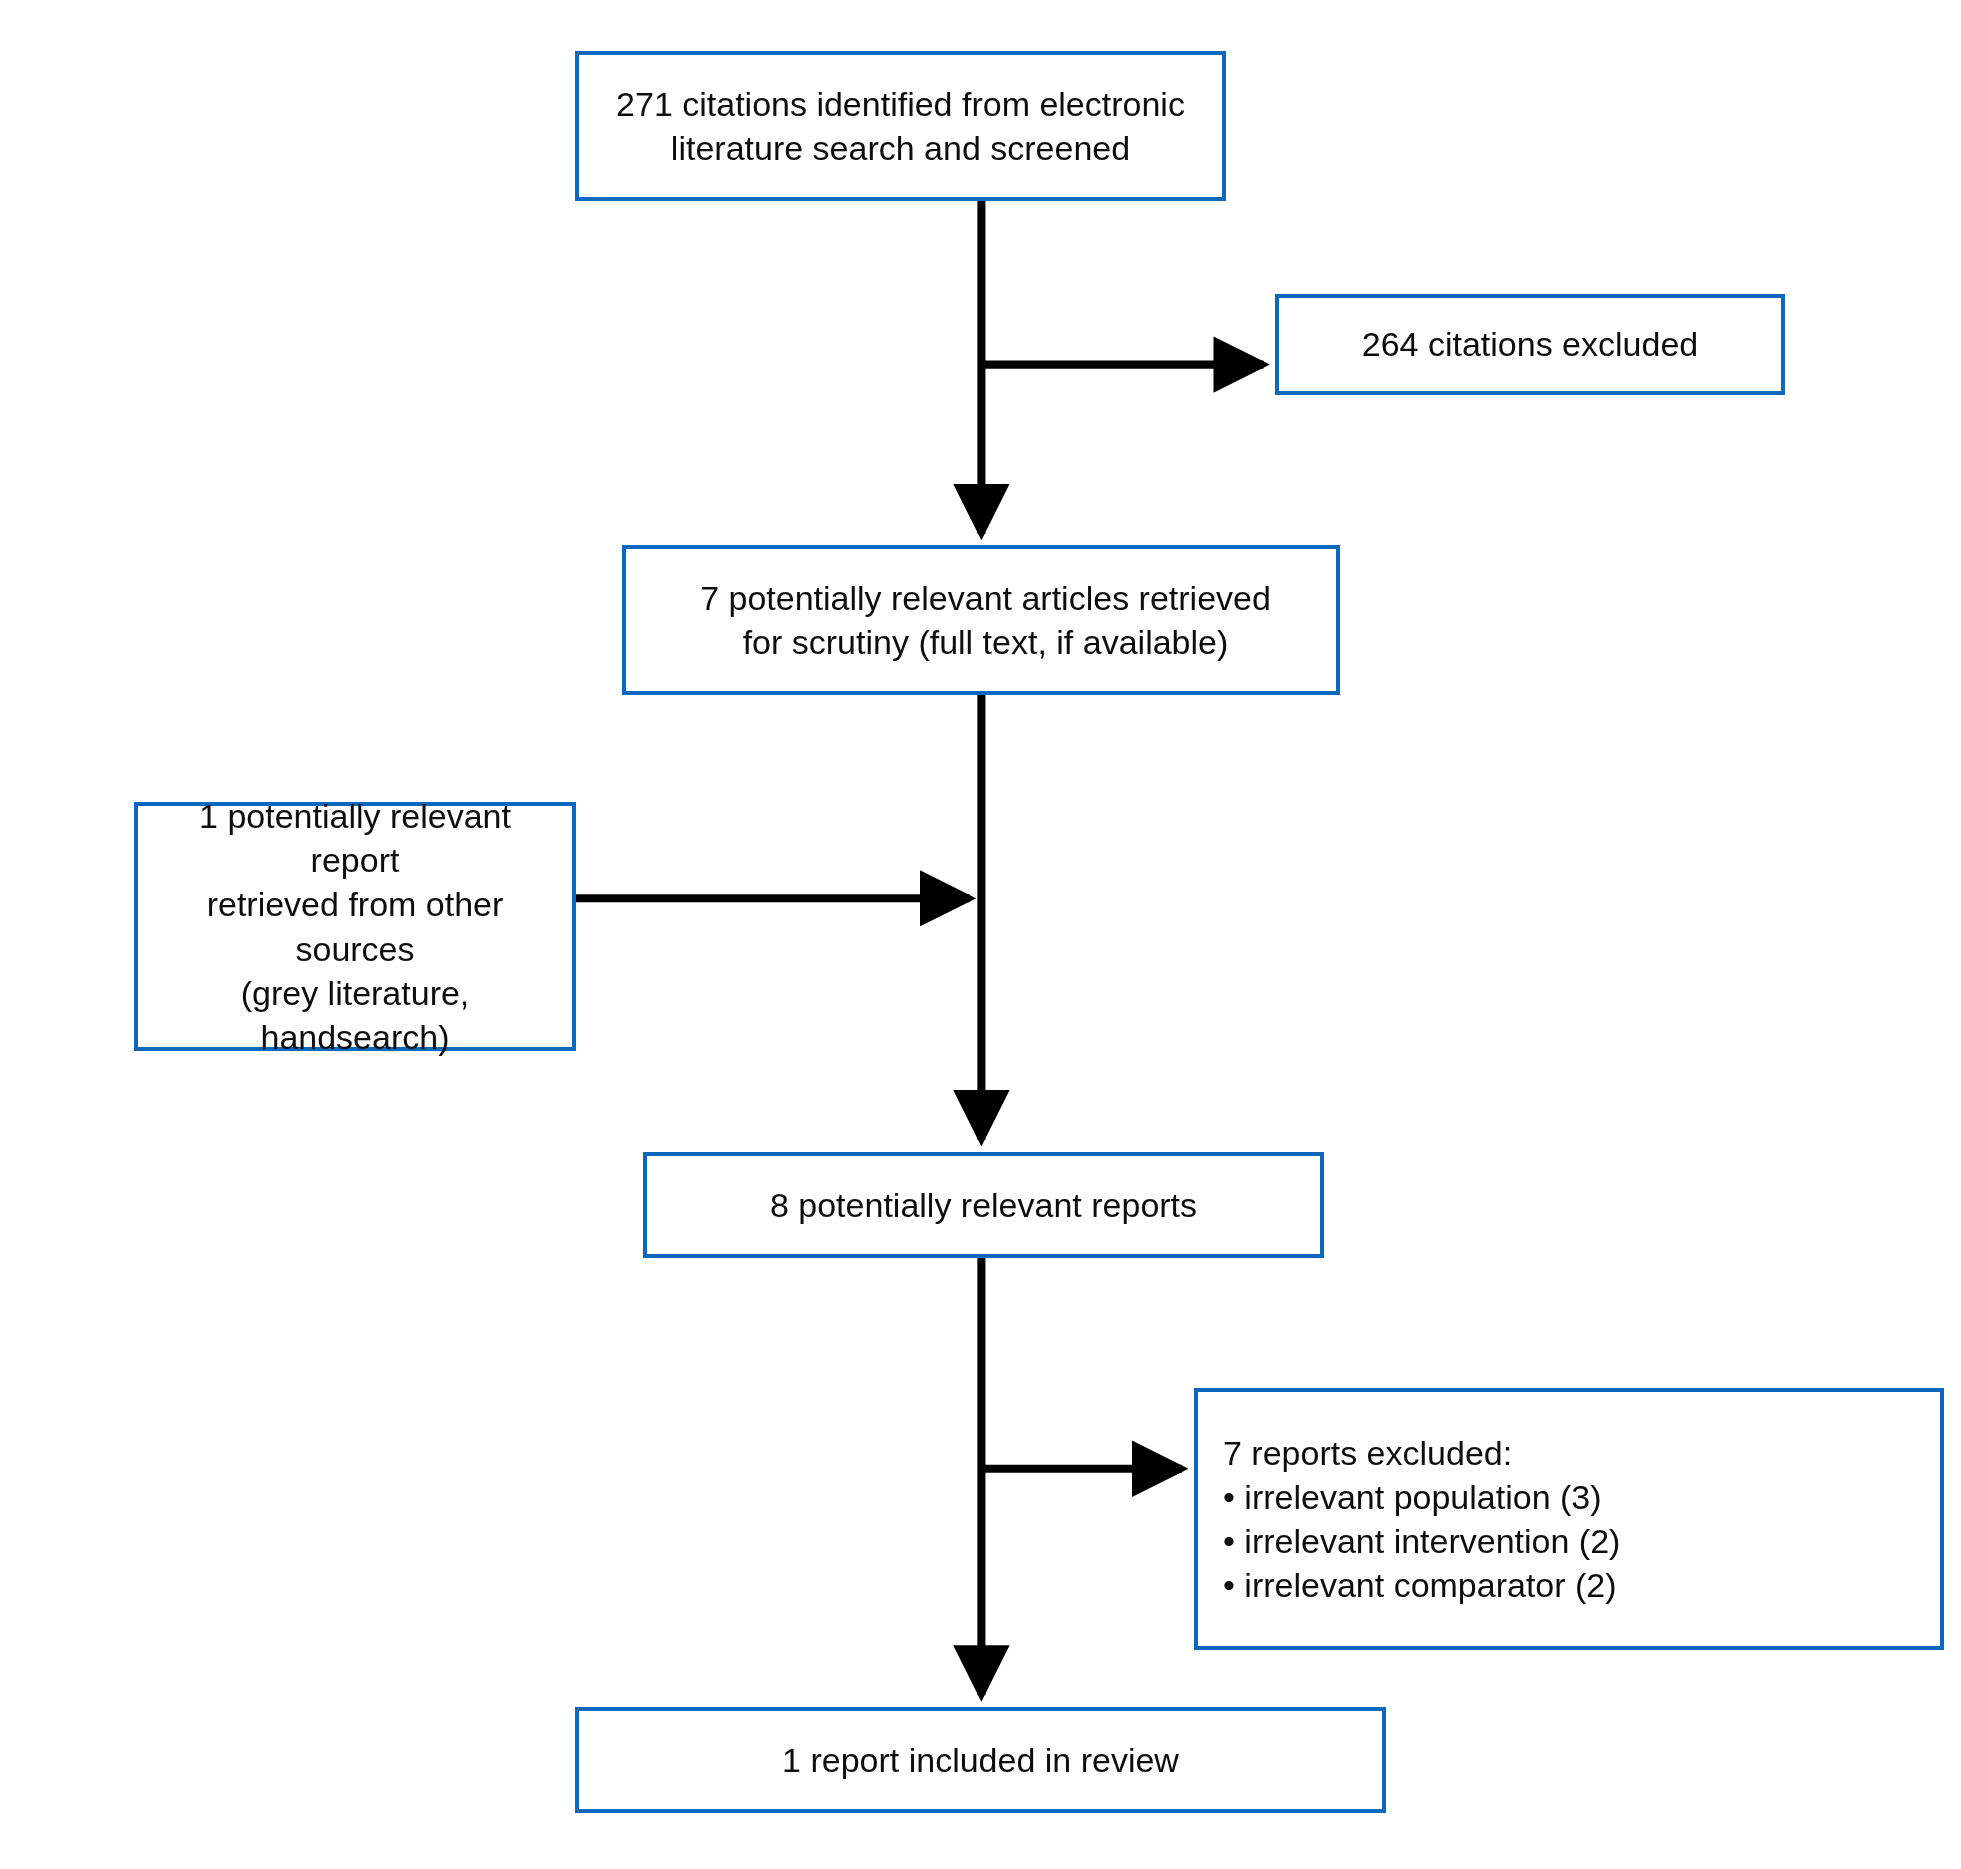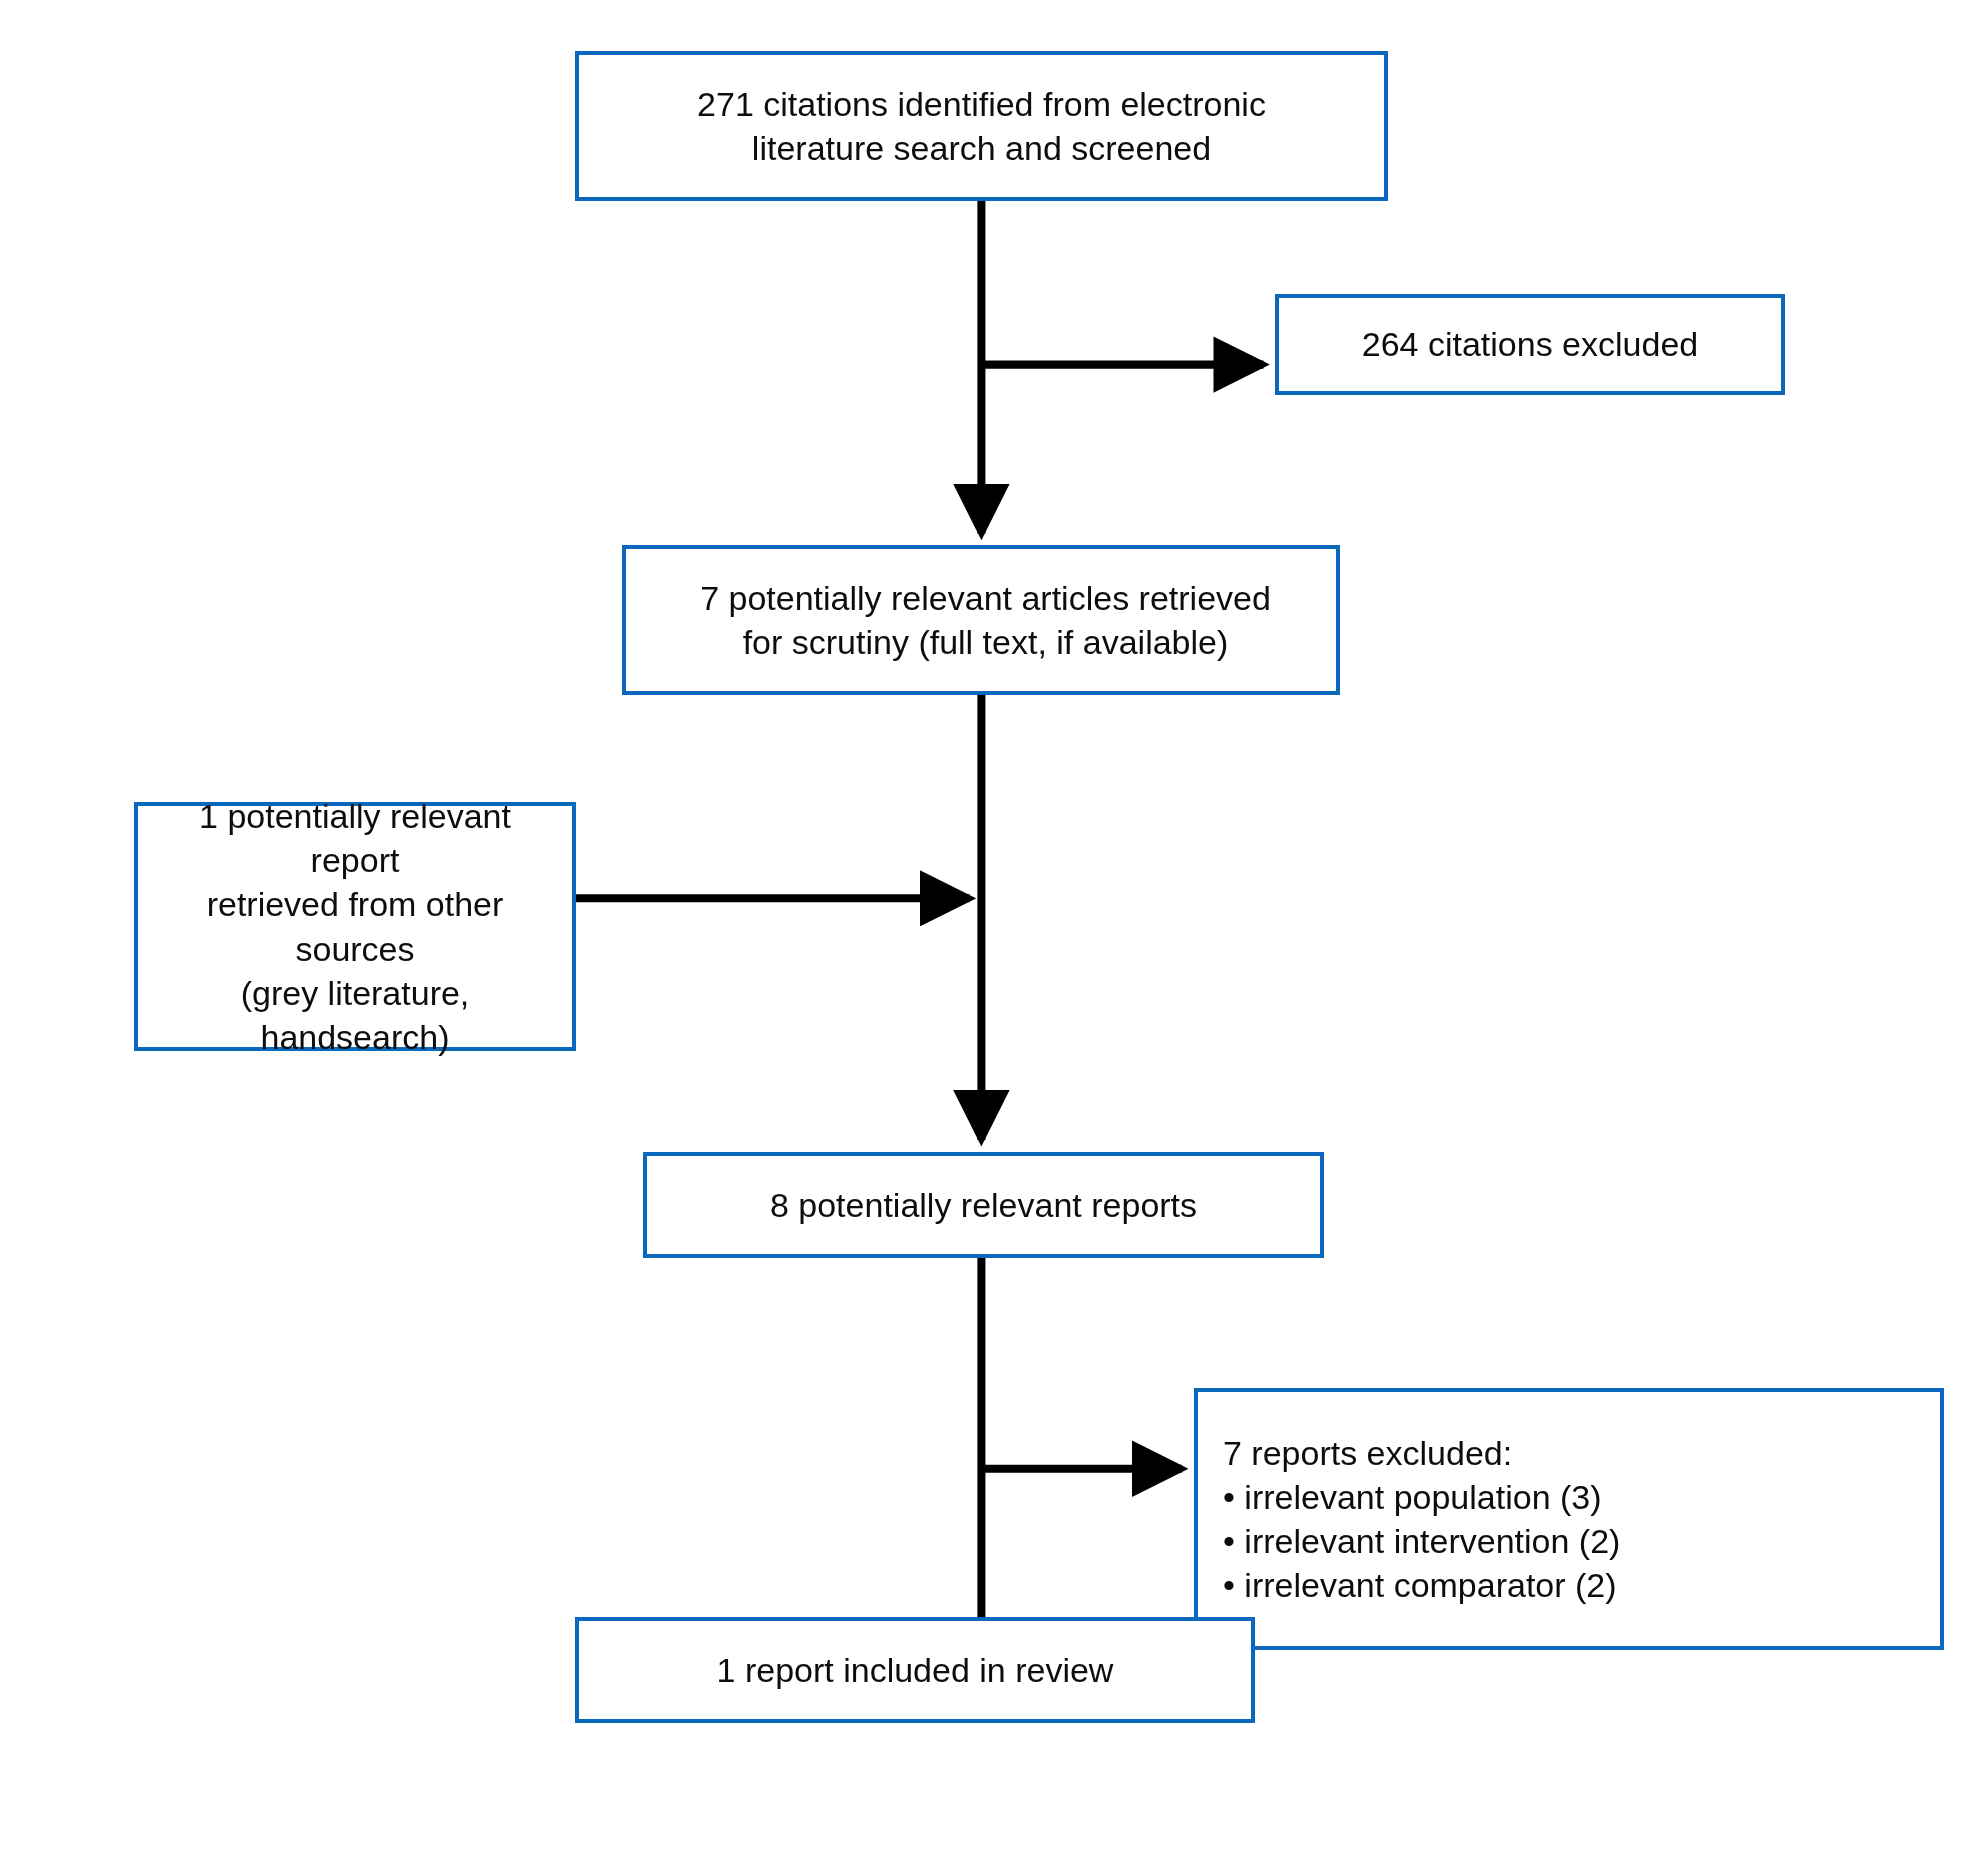--- a/index.html
+++ b/index.html
@@ -46,27 +46,27 @@
   }
   .node.left-text {
     justify-content: flex-start;
   }
   .node.left-text .node-text {
     text-align: left;
     padding: 0 0 0 25px;
   }
 
   
-  #node-identified   { left: 575px;  top: 51px;   width: 813px; height: 150px; }
+  #node-identified   { left: 575px;  top: 51px;   width: 651px; height: 150px; }
   #node-excluded-citations { left: 1275px; top: 294px;  width: 510px; height: 101px; }
   #node-retrieved    { left: 622px;  top: 545px;  width: 718px; height: 150px; padding-left: 9px; }
   #node-other-sources{ left: 134px;  top: 802px;  width: 442px; height: 249px; }
   #node-reports      { left: 643px;  top: 1152px; width: 681px; height: 106px; }
   #node-excluded-reports { left: 1194px; top: 1388px; width: 750px; height: 262px; }
-  #node-included     { left: 575px;  top: 1617px; width: 680px; height: 106px; }
+  #node-included     { left: 575px;  top: 1707px; width: 811px; height: 106px; }
 </style>
 </head>
 <body>
 
 <div id="canvas">
 
   <svg class="flow-svg" viewBox="0 0 2190 2088" xmlns="http://www.w3.org/2000/svg" aria-hidden="true">
     <defs>
       <marker id="arrowhead" markerWidth="7" markerHeight="7" refX="6.2" refY="3.5" orient="auto" markerUnits="strokeWidth">
         <path d="M0,0 L7,3.5 L0,7 z" fill="#000000"></path>

